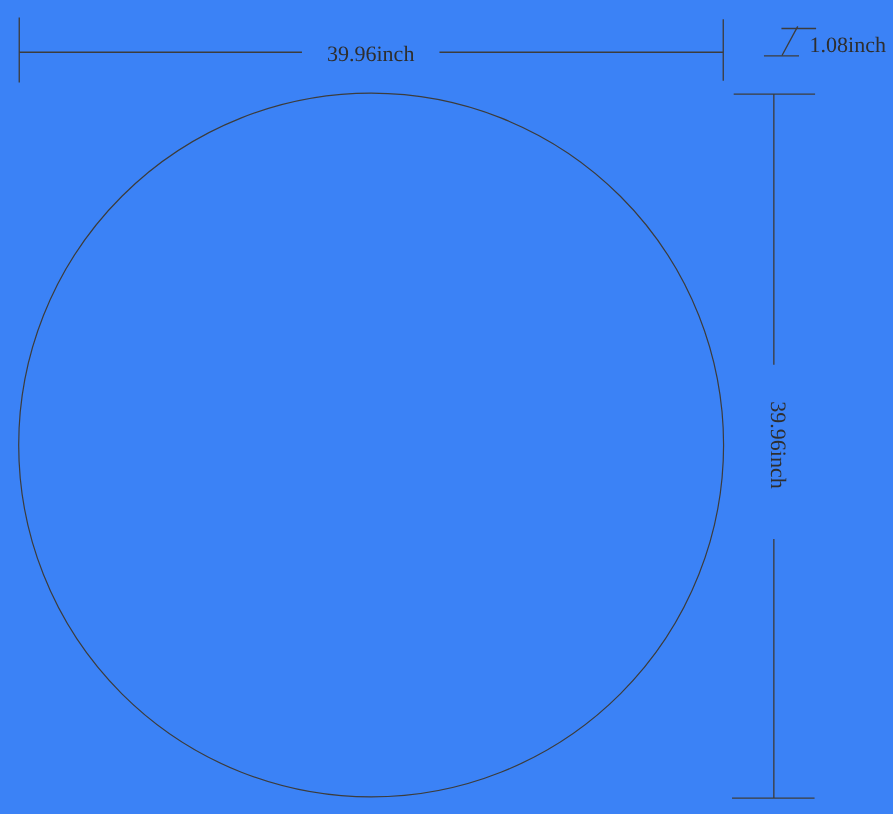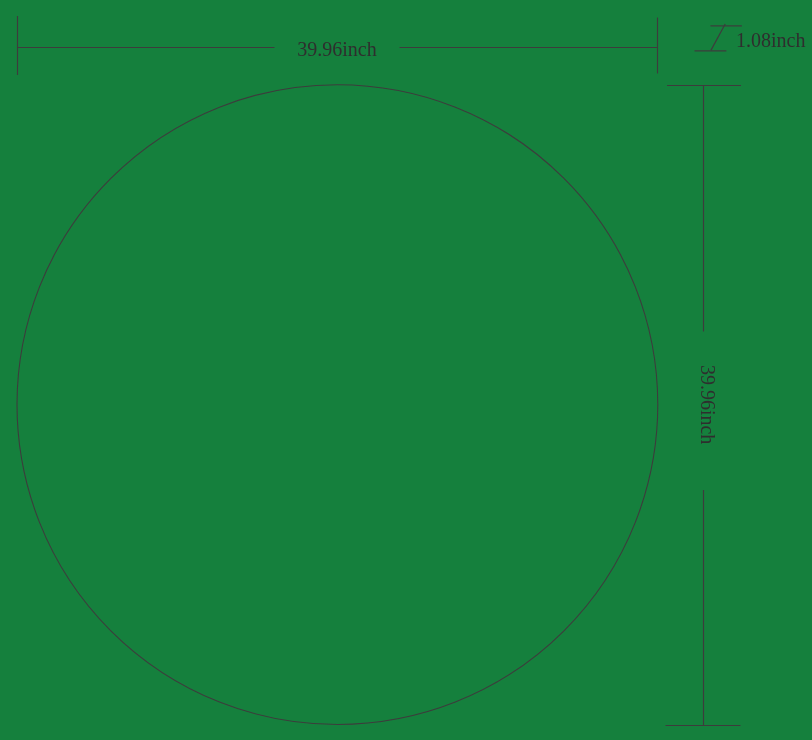--- a/index.html
+++ b/index.html
@@ -1,17 +1,17 @@
 <!DOCTYPE html>
 <html><head>
 <meta charset="utf-8">
 <title>Dimension Drawing</title>
 <style>
   html,body{margin:0;padding:0;background:#ffffff;}
-  .page{position:relative;width:812px;height:740px;background:#15803d;overflow:hidden;}
+  .page{position:relative;width:812px;height:740px;background:#3b82f6;overflow:hidden;}
   svg{position:absolute;left:0;top:0;filter:grayscale(100%);}
   text{font-family:"Liberation Serif", serif;fill:#2e2e2e;}
 </style>
 </head>
 <body>
 
 <div class="page">
 <svg width="812" height="740" viewBox="0 0 812 740">
 
   <ellipse cx="337.4" cy="404.6" rx="320.4" ry="319.9" fill="none" stroke="#3c3c3c" stroke-width="1.1"></ellipse>

